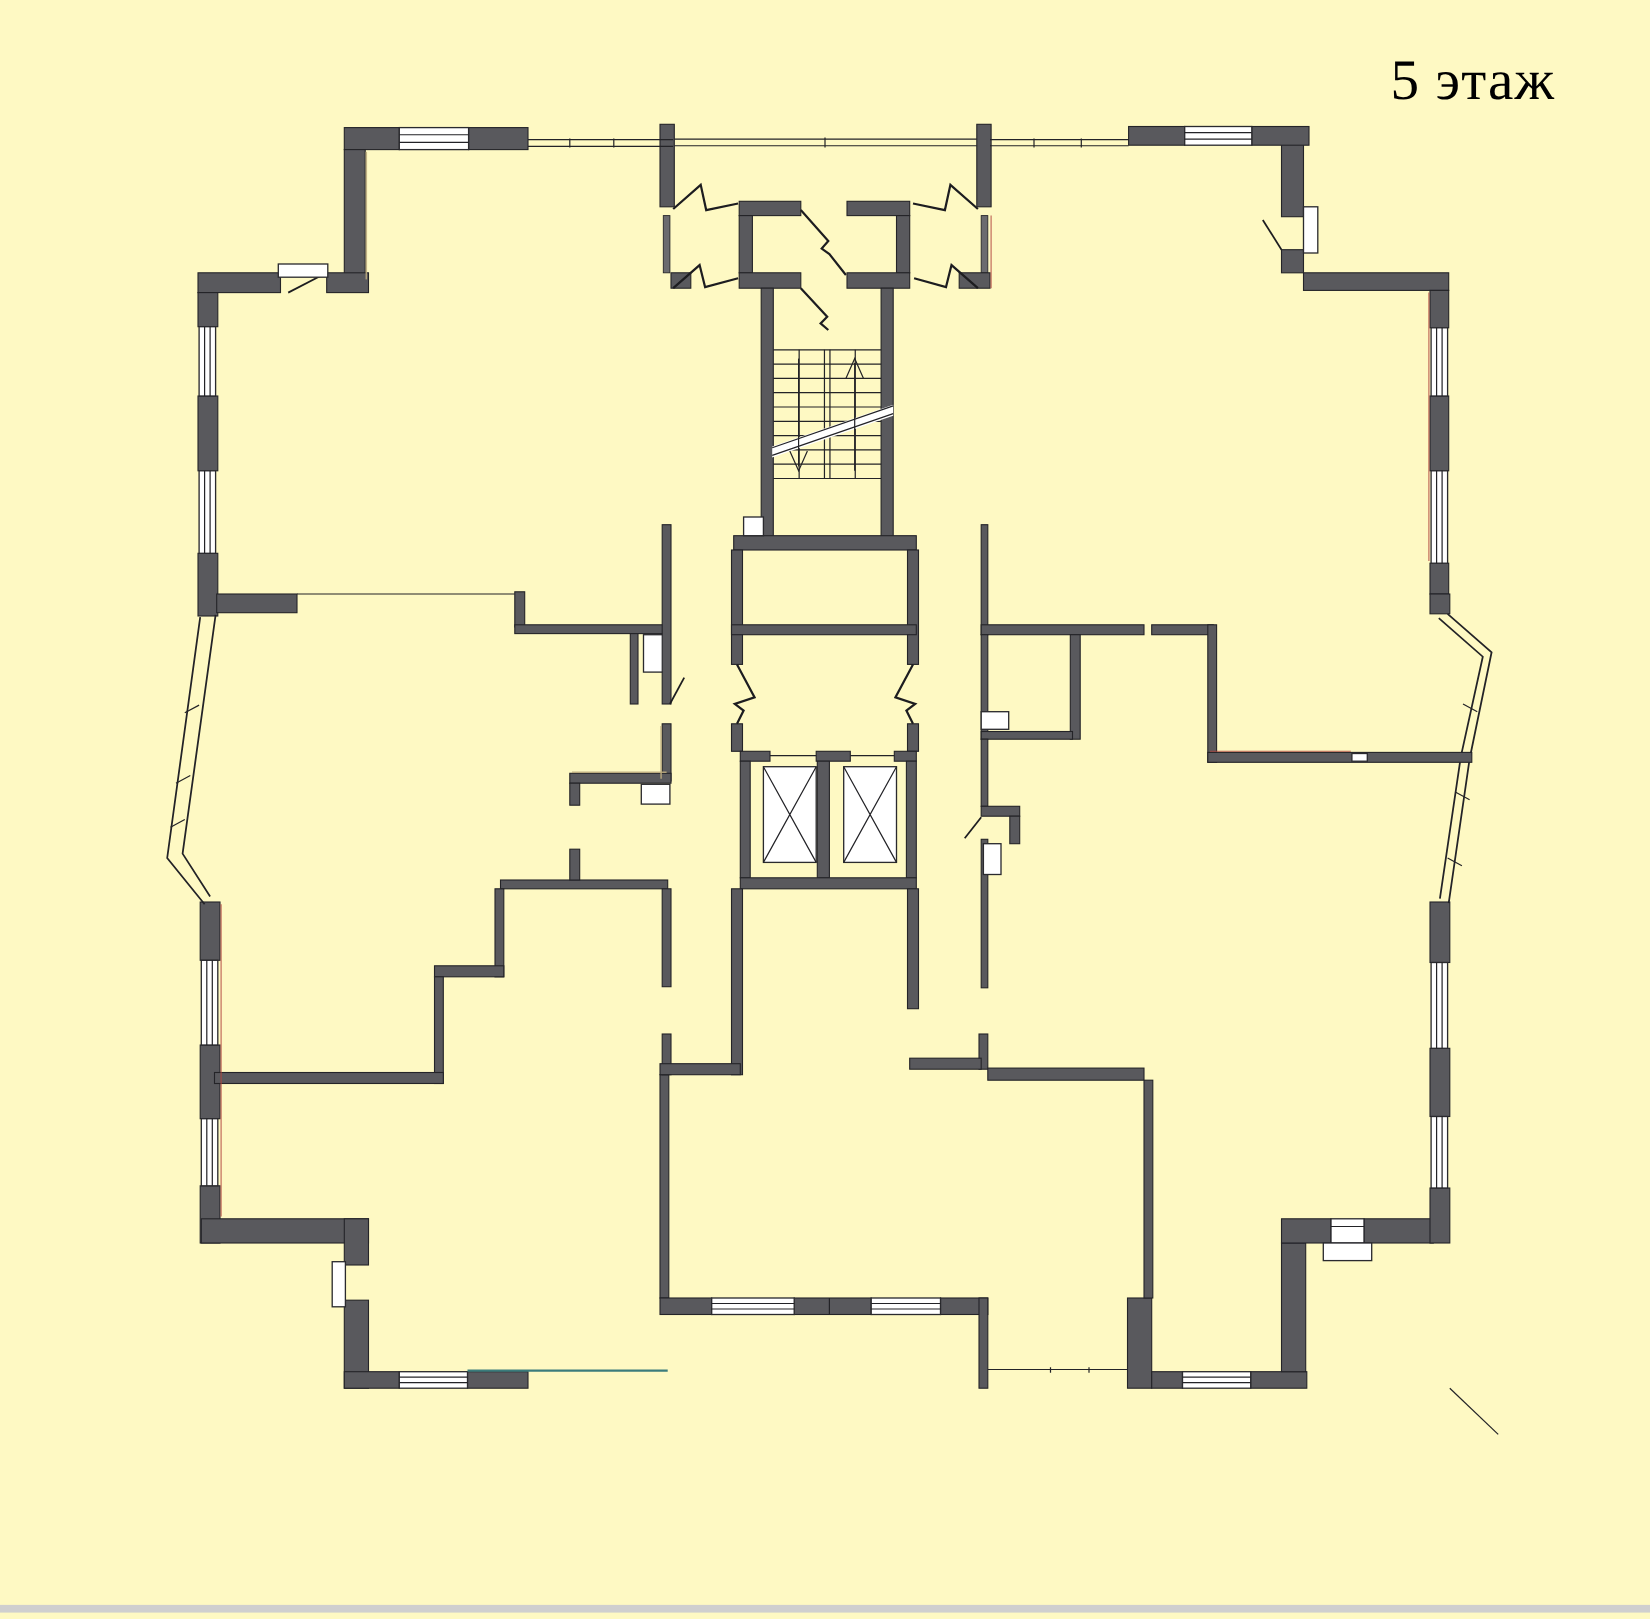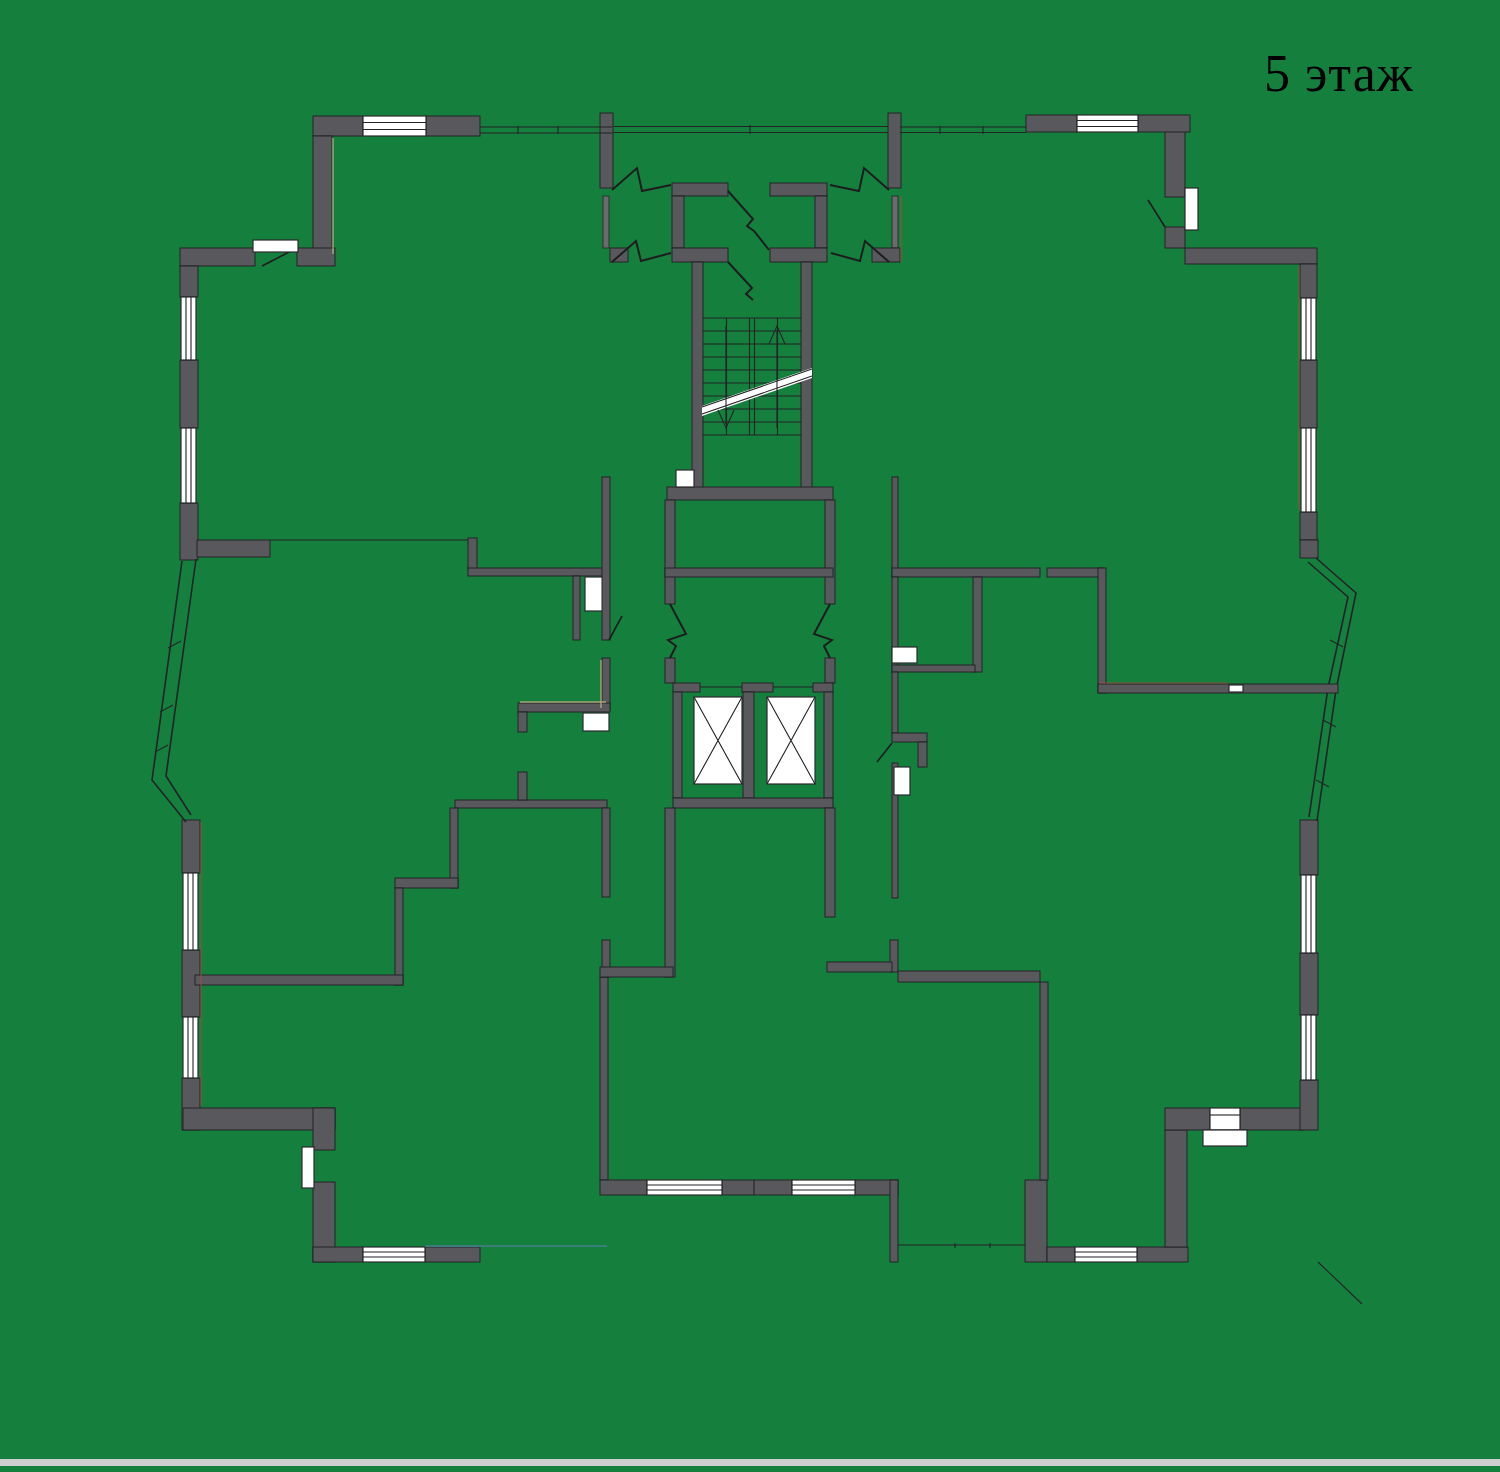--- a/index.html
+++ b/index.html
@@ -1,16 +1,16 @@
 <!DOCTYPE html>
 <html><head>
 <meta charset="utf-8">
 <style>
   html,body{margin:0;padding:0;background:#fff;}
-  #stage{position:relative;width:1500px;height:1472px;background:#15803d;overflow:hidden;
+  #stage{position:relative;width:1500px;height:1472px;background:#fef9c3;overflow:hidden;
          font-family:"Liberation Serif", serif;}
   .plan-title{position:absolute;left:1264px;top:44px;font-size:52px;color:#000;
               letter-spacing:1px;white-space:nowrap;}
   svg{position:absolute;left:0;top:0;}
   .w{fill:#59595d;stroke:#242428;stroke-width:1;}
   .w2{fill:#6b6b6f;stroke:#242428;stroke-width:0.8;}
   .wn{fill:#ffffff;stroke:#2a2a2e;stroke-width:1.2;}
   .tl{stroke:#232327;stroke-width:1.6;fill:none;}
   .tn{stroke:#232327;stroke-width:1.1;fill:none;}
   .zz{stroke:#1d1d20;stroke-width:2;fill:none;stroke-linejoin:miter;}

